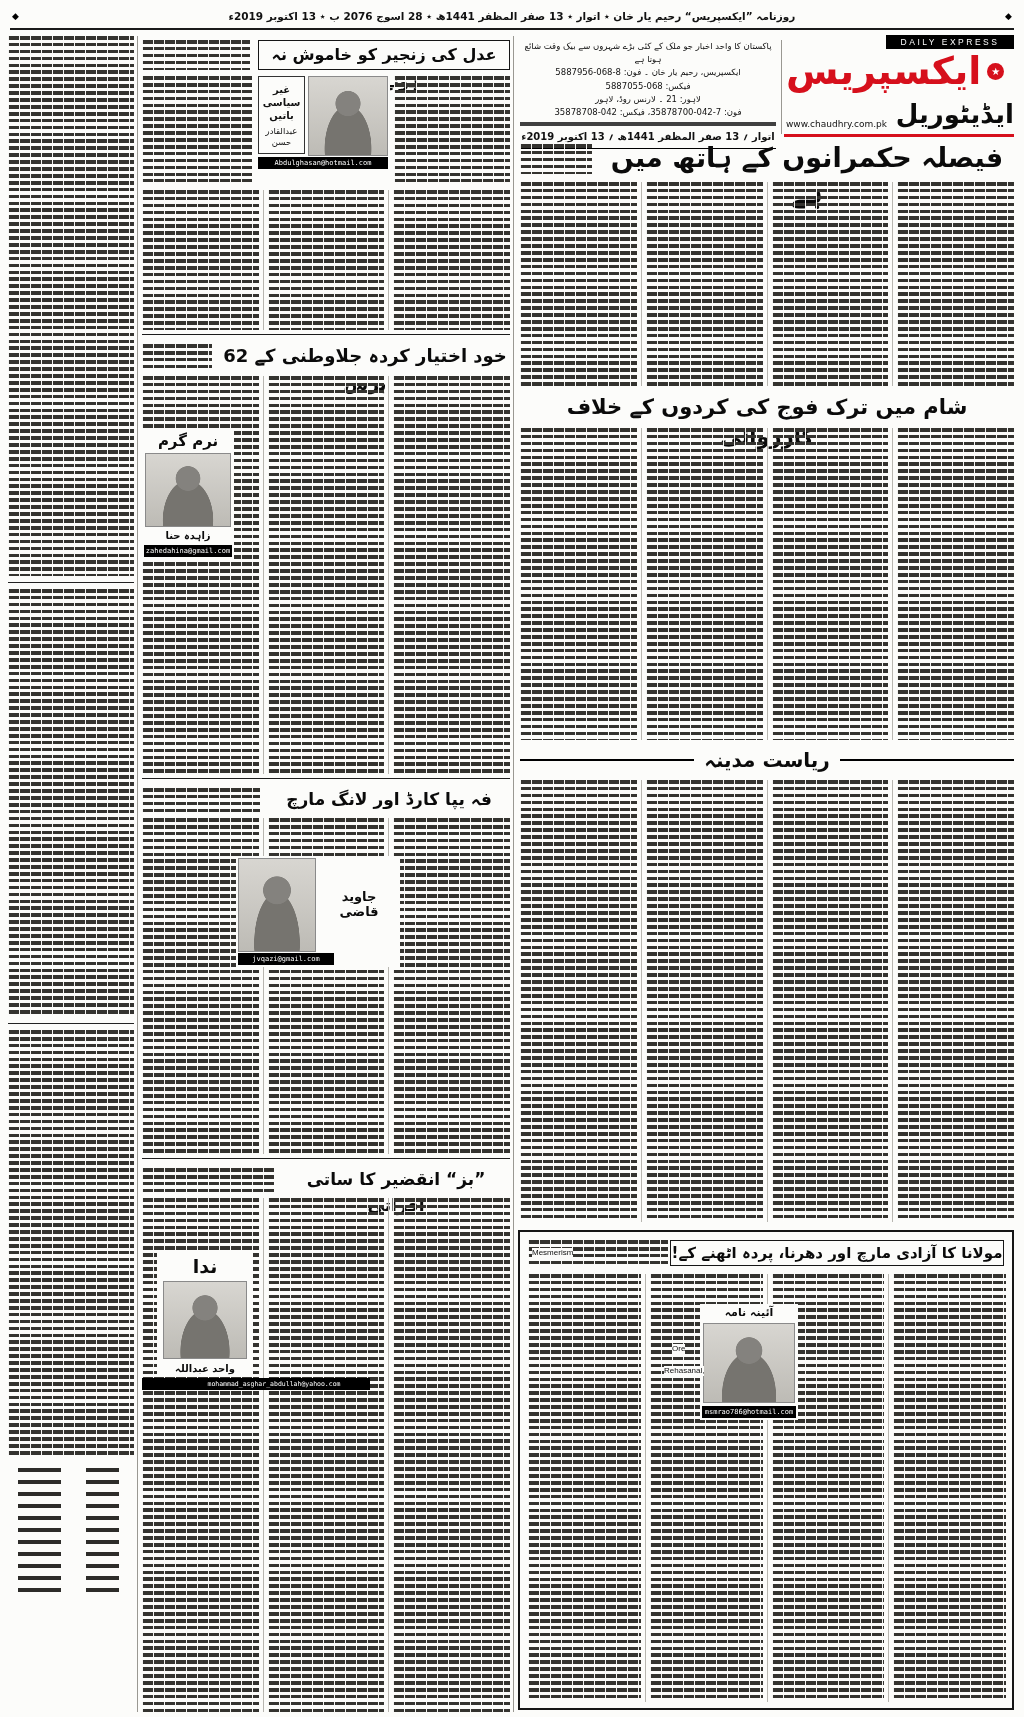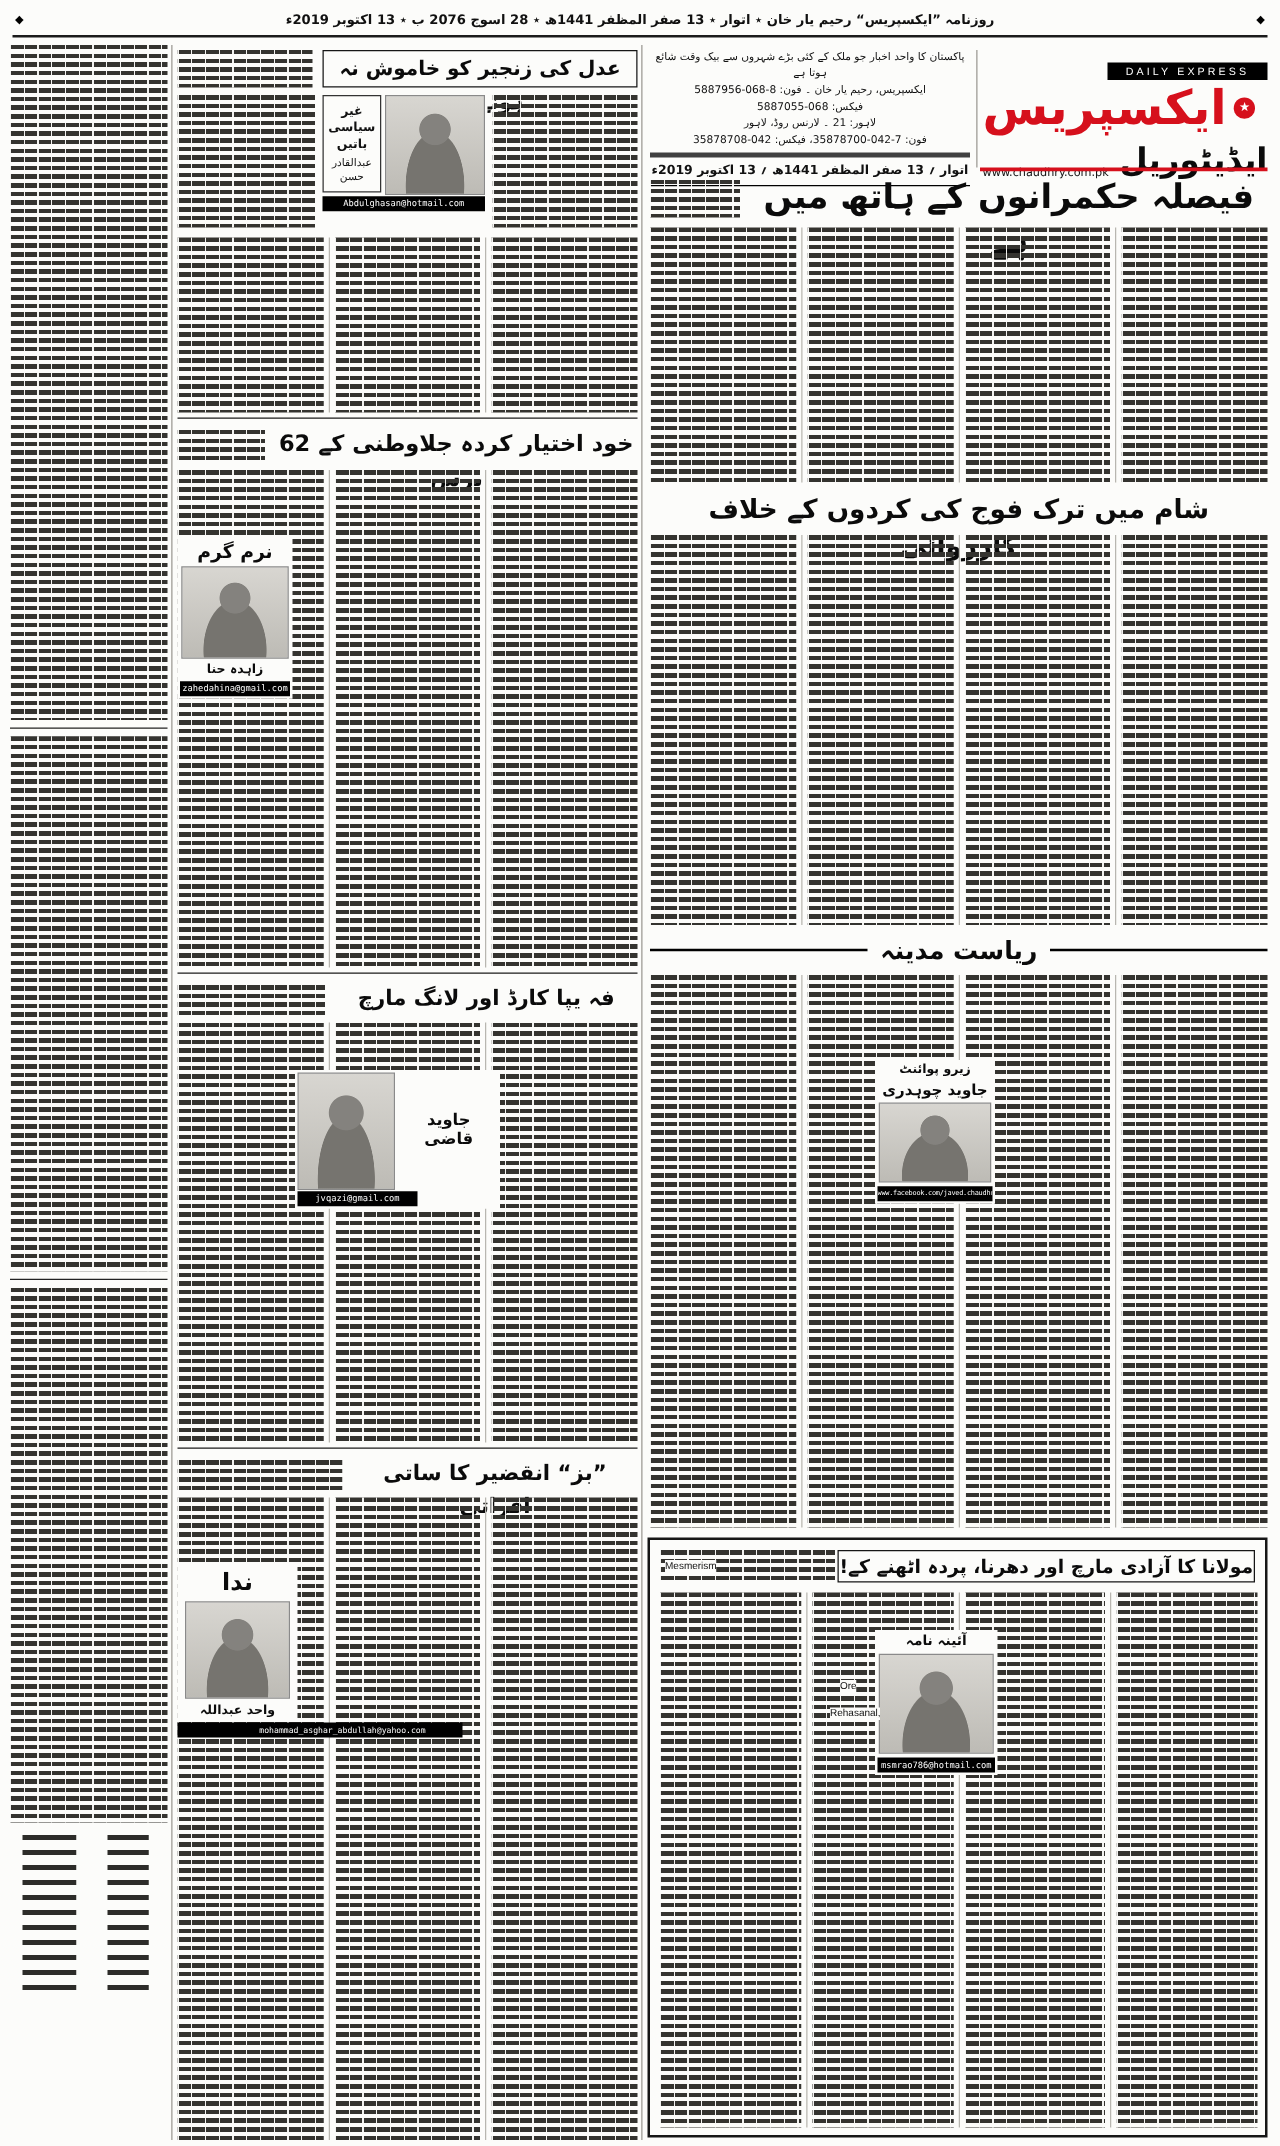--- a/index.html
+++ b/index.html
@@ -96,21 +96,21 @@
     <div>پاکستان کا واحد اخبار جو ملک کے کئی بڑے شہروں سے بیک وقت شائع ہوتا ہے</div>
     <div>ایکسپریس، رحیم یار خان ۔ فون: 8-068-5887956</div>
     <div>فیکس: 068-5887055</div>
     <div>لاہور: 21 ۔ لارنس روڈ، لاہور</div>
     <div>فون: 7-042-35878700، فیکس: 042-35878708</div>
     <div class="cdate">اتوار ؍ 13 صفر المظفر 1441ھ ؍ 13 اکتوبر 2019ء</div>
   </div>
 
   <div class="vline" style="left:781px;top:40px;height:94px;"></div>
 
-  <div class="abs" style="left:786px;top:48px;width:228px;height:100px;">
+  <div class="abs" style="left:786px;top:33px;width:228px;height:100px;">
     <div class="banner" style="position:absolute;right:0;top:2px;width:128px;">DAILY EXPRESS</div>
     <div class="logo" style="position:absolute;right:0;top:16px;width:100%;">
       <span class="emblem">★</span>
       <span>ایکسپریس</span>
     </div>
     <div style="position:absolute;left:0;top:64px;width:100%;display:flex;justify-content:space-between;align-items:flex-end;">
       <span style="font-size:9px;line-height:14px;">www.chaudhry.com.pk</span>
       <span class="h-urdu" style="font-size:26px;line-height:34px;">ایڈیٹوریل</span>
     </div>
   </div>
@@ -141,26 +141,20 @@
     <div class="rline"></div>
   </div>
 
   <div class="abs cols" style="left:520px;top:780px;width:494px;height:442px;">
     <div class="col"></div>
     <div class="col"></div>
     <div class="col"></div>
     <div class="col"></div>
   </div>
 
-  <div class="authbox" style="left:700px;top:848px;width:96px;">
-    <div class="h-urdu" style="font-size:10px;line-height:12px;width:100%;">زیرو پوائنٹ</div>
-    <div class="h-urdu" style="font-size:12px;line-height:14px;width:100%;">جاوید چوہدری</div>
-    <div class="photo" style="width:88px;height:62px;"></div>
-    <div class="ebar" style="font-size:5.5px;letter-spacing:-0.2px;">www.facebook.com/javed.chaudhry</div>
-  </div>
 
   <div class="abs boxed" style="left:518px;top:1230px;width:496px;height:480px;">
     <div class="abs tx" style="left:8px;top:8px;width:140px;height:26px;"></div>
     <div class="abs h-urdu" style="right:8px;top:8px;width:334px;height:26px;border:1px solid #161616;font-size:15px;line-height:24px;box-sizing:border-box;">مولانا کا آزادی مارچ اور دھرنا، پردہ اٹھنے کے!</div>
 
     <div class="abs cols" style="left:8px;top:42px;width:478px;height:428px;">
       <div class="col"></div>
       <div class="col"></div>
       <div class="col"></div>
       <div class="col"></div>
@@ -278,21 +272,21 @@
   <div class="abs" style="left:142px;top:1166px;width:368px;height:546px;">
     <div class="abs tx" style="left:0;top:2px;width:132px;height:24px;"></div>
     <div class="abs h-urdu" style="right:0;top:0;width:228px;height:26px;font-size:17px;line-height:26px;">”بز“ انقضیر کا ساتی افراتی</div>
 
     <div class="abs cols" style="left:0;top:32px;width:368px;height:514px;">
       <div class="col"></div>
       <div class="col"></div>
       <div class="col"></div>
     </div>
 
-    <div class="authbox" style="left:0;top:86px;width:96px;align-items:center;">
+    <div class="authbox" style="left:15px;top:86px;width:96px;align-items:center;">
       <div class="h-urdu" style="font-size:19px;line-height:24px;width:100%;">ندا</div>
       <div class="photo" style="width:82px;height:76px;"></div>
       <div class="h-urdu" style="font-size:10px;line-height:13px;width:100%;">واحد عبداللہ</div>
     </div>
     <div class="ebar" style="position:absolute;left:0;top:212px;width:192px;z-index:3;font-size:6.5px;padding-left:36px;">mohammad_asghar_abdullah@yahoo.com</div>
   </div>
 
 </div>
 
 </body></html>

